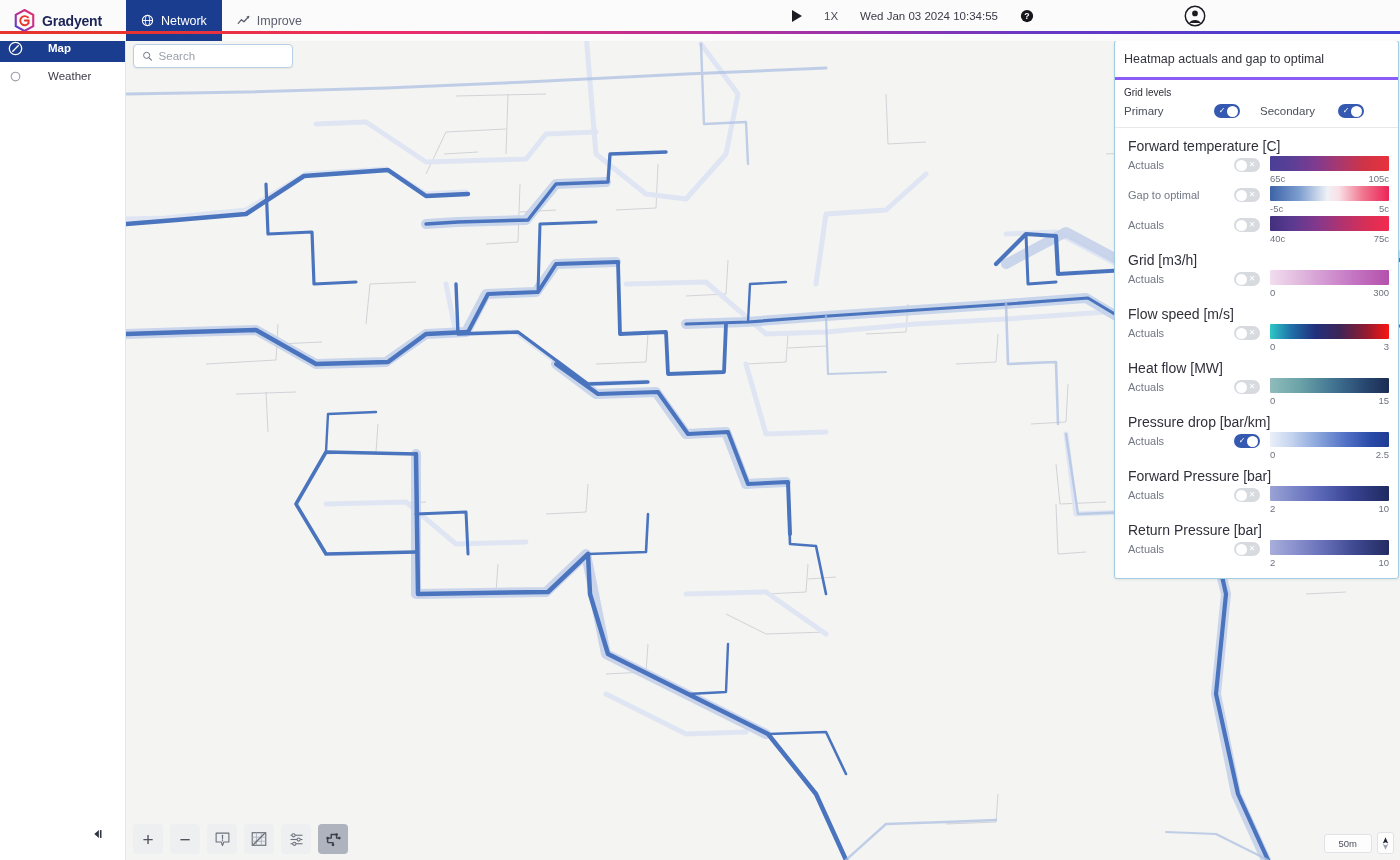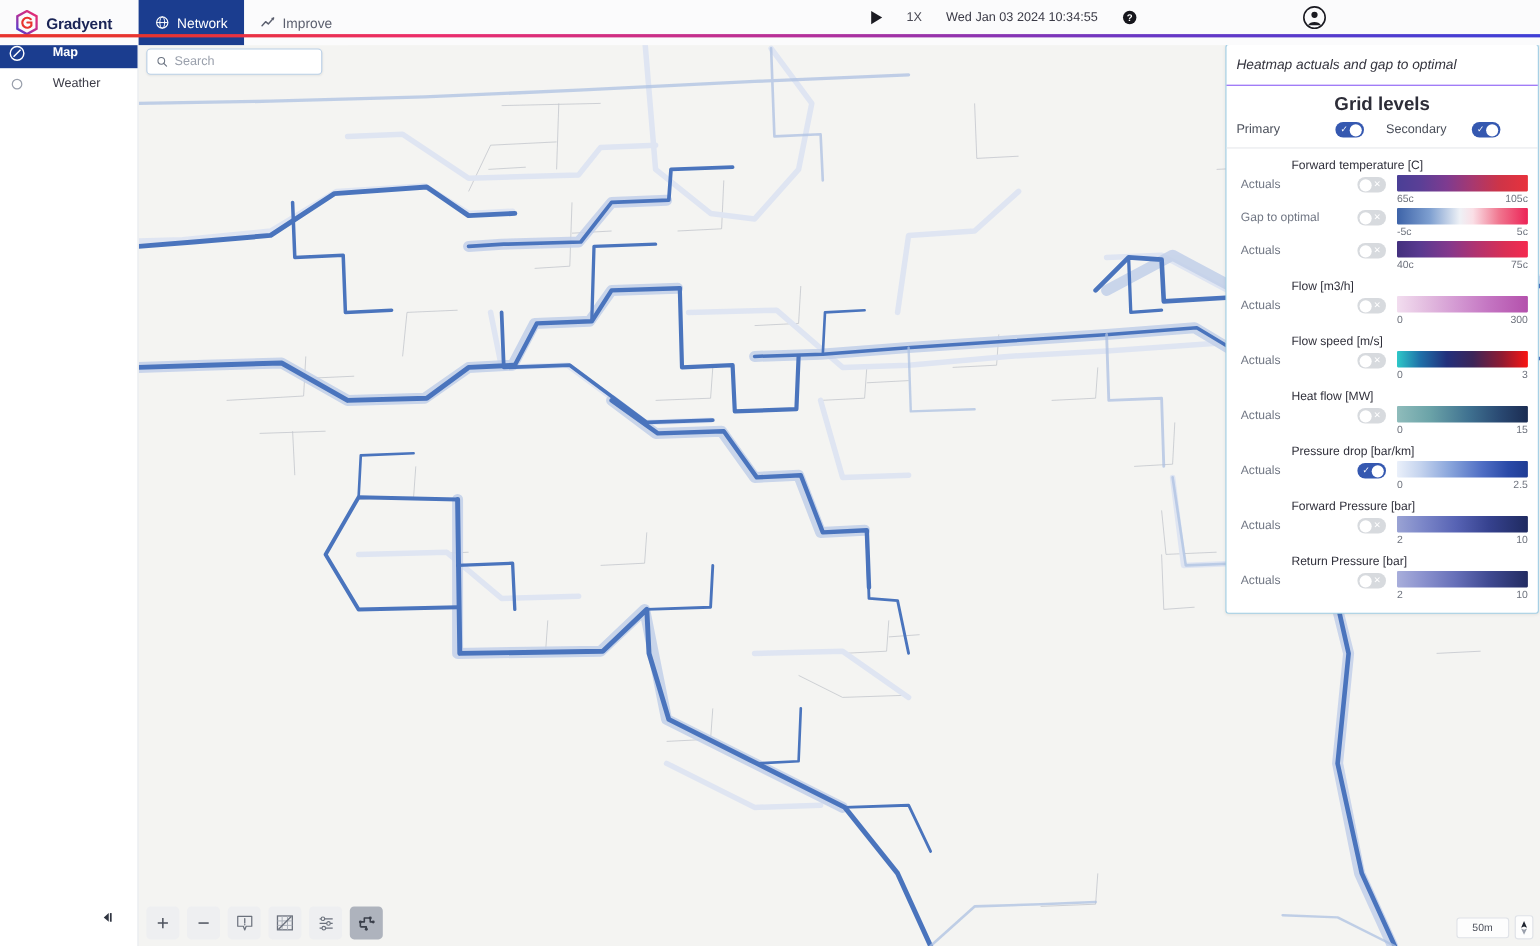--- a/index.html
+++ b/index.html
@@ -128,34 +128,33 @@
 
   
   .panel {
     position: absolute; right: 1px; top: 40px; width: 285px;
     background: #ffffff; border: 1px solid #9fcde4; border-radius: 3px;
     z-index: 25;
     box-shadow: 0 1px 3px rgba(0,0,0,.07);
   }
   .panel-title {
     padding: 11px 10px 11px 9px; font-size: 12.5px; color: #33333d;
-    border-bottom: 1px solid #8b5cf6;
-    font-style: italic;
+    border-bottom: 3px solid #8b5cf6;
   }
   .grid-levels {
     padding: 7px 9px 9px 9px; border-bottom: 1px solid #e6e8ec;
   }
-  .gl-title { font-size: 17px; font-weight: bold; color: #2d2d38; margin-bottom: 6px; text-align: center; }
+  .gl-title { font-size: 10px; font-weight: normal; color: #2d2d38; margin-bottom: 6px; }
   .gl-row { display: flex; align-items: center; font-size: 11.5px; color: #4a4f5a; }
   .gl-row .gl-lbl-a { width: 90px; }
   .gl-row .gl-lbl-b { width: 98px; padding-left: 20px; }
 
   .metrics { padding: 4px 0 8px 0; }
   .m-group { padding: 0 9px 0 13px; }
-  .m-name { font-size: 11px; color: #30303b; padding: 6px 0 2px 0; margin-left: 46px; }
+  .m-name { font-size: 14px; color: #30303b; padding: 6px 0 2px 0; }
   .m-row { display: flex; align-items: flex-start; height: 30px; }
   .m-actuals { font-size: 11px; color: #717784; width: 106px; padding-top: 3px; }
   .m-toggle-cell { width: 36px; padding-top: 2px; }
   .m-ramp-cell { flex: 1; }
   .ramp {
     height: 15px; width: 100%; border-radius: 1px;
   }
   .ramp-lbls {
     display: flex; justify-content: space-between;
     font-size: 9.5px; color: #6d727d; margin-top: 2px;
@@ -495,21 +494,21 @@
           <div class="m-ramp-cell">
             <div class="ramp" style="background: linear-gradient(90deg, rgb(67, 48, 126) 0%, rgb(90, 58, 144) 18%, rgb(132, 56, 140) 40%, rgb(176, 51, 112) 60%, rgb(217, 47, 85) 82%, rgb(244, 42, 79) 100%);"></div>
             <div class="ramp-lbls">
               <span>40c</span>
               <span>75c</span>
             </div>
           </div>
         </div>
       </div>
       <div class="m-group">
-        <div class="m-name">Flow [m3/h]</div>
+        <div class="m-name">Grid [m3/h]</div>
         <div class="m-row">
           <div class="m-actuals">Actuals</div>
           <div class="m-toggle-cell">
             <span class="tgl off">
               <span class="mark">✕</span>
               <span class="knob"></span>
             </span>
           </div>
           <div class="m-ramp-cell">
             <div class="ramp" style="background: linear-gradient(90deg, rgb(242, 221, 239) 0%, rgb(227, 189, 224) 22%, rgb(212, 154, 211) 45%, rgb(196, 117, 194) 70%, rgb(180, 81, 172) 100%);"></div>

